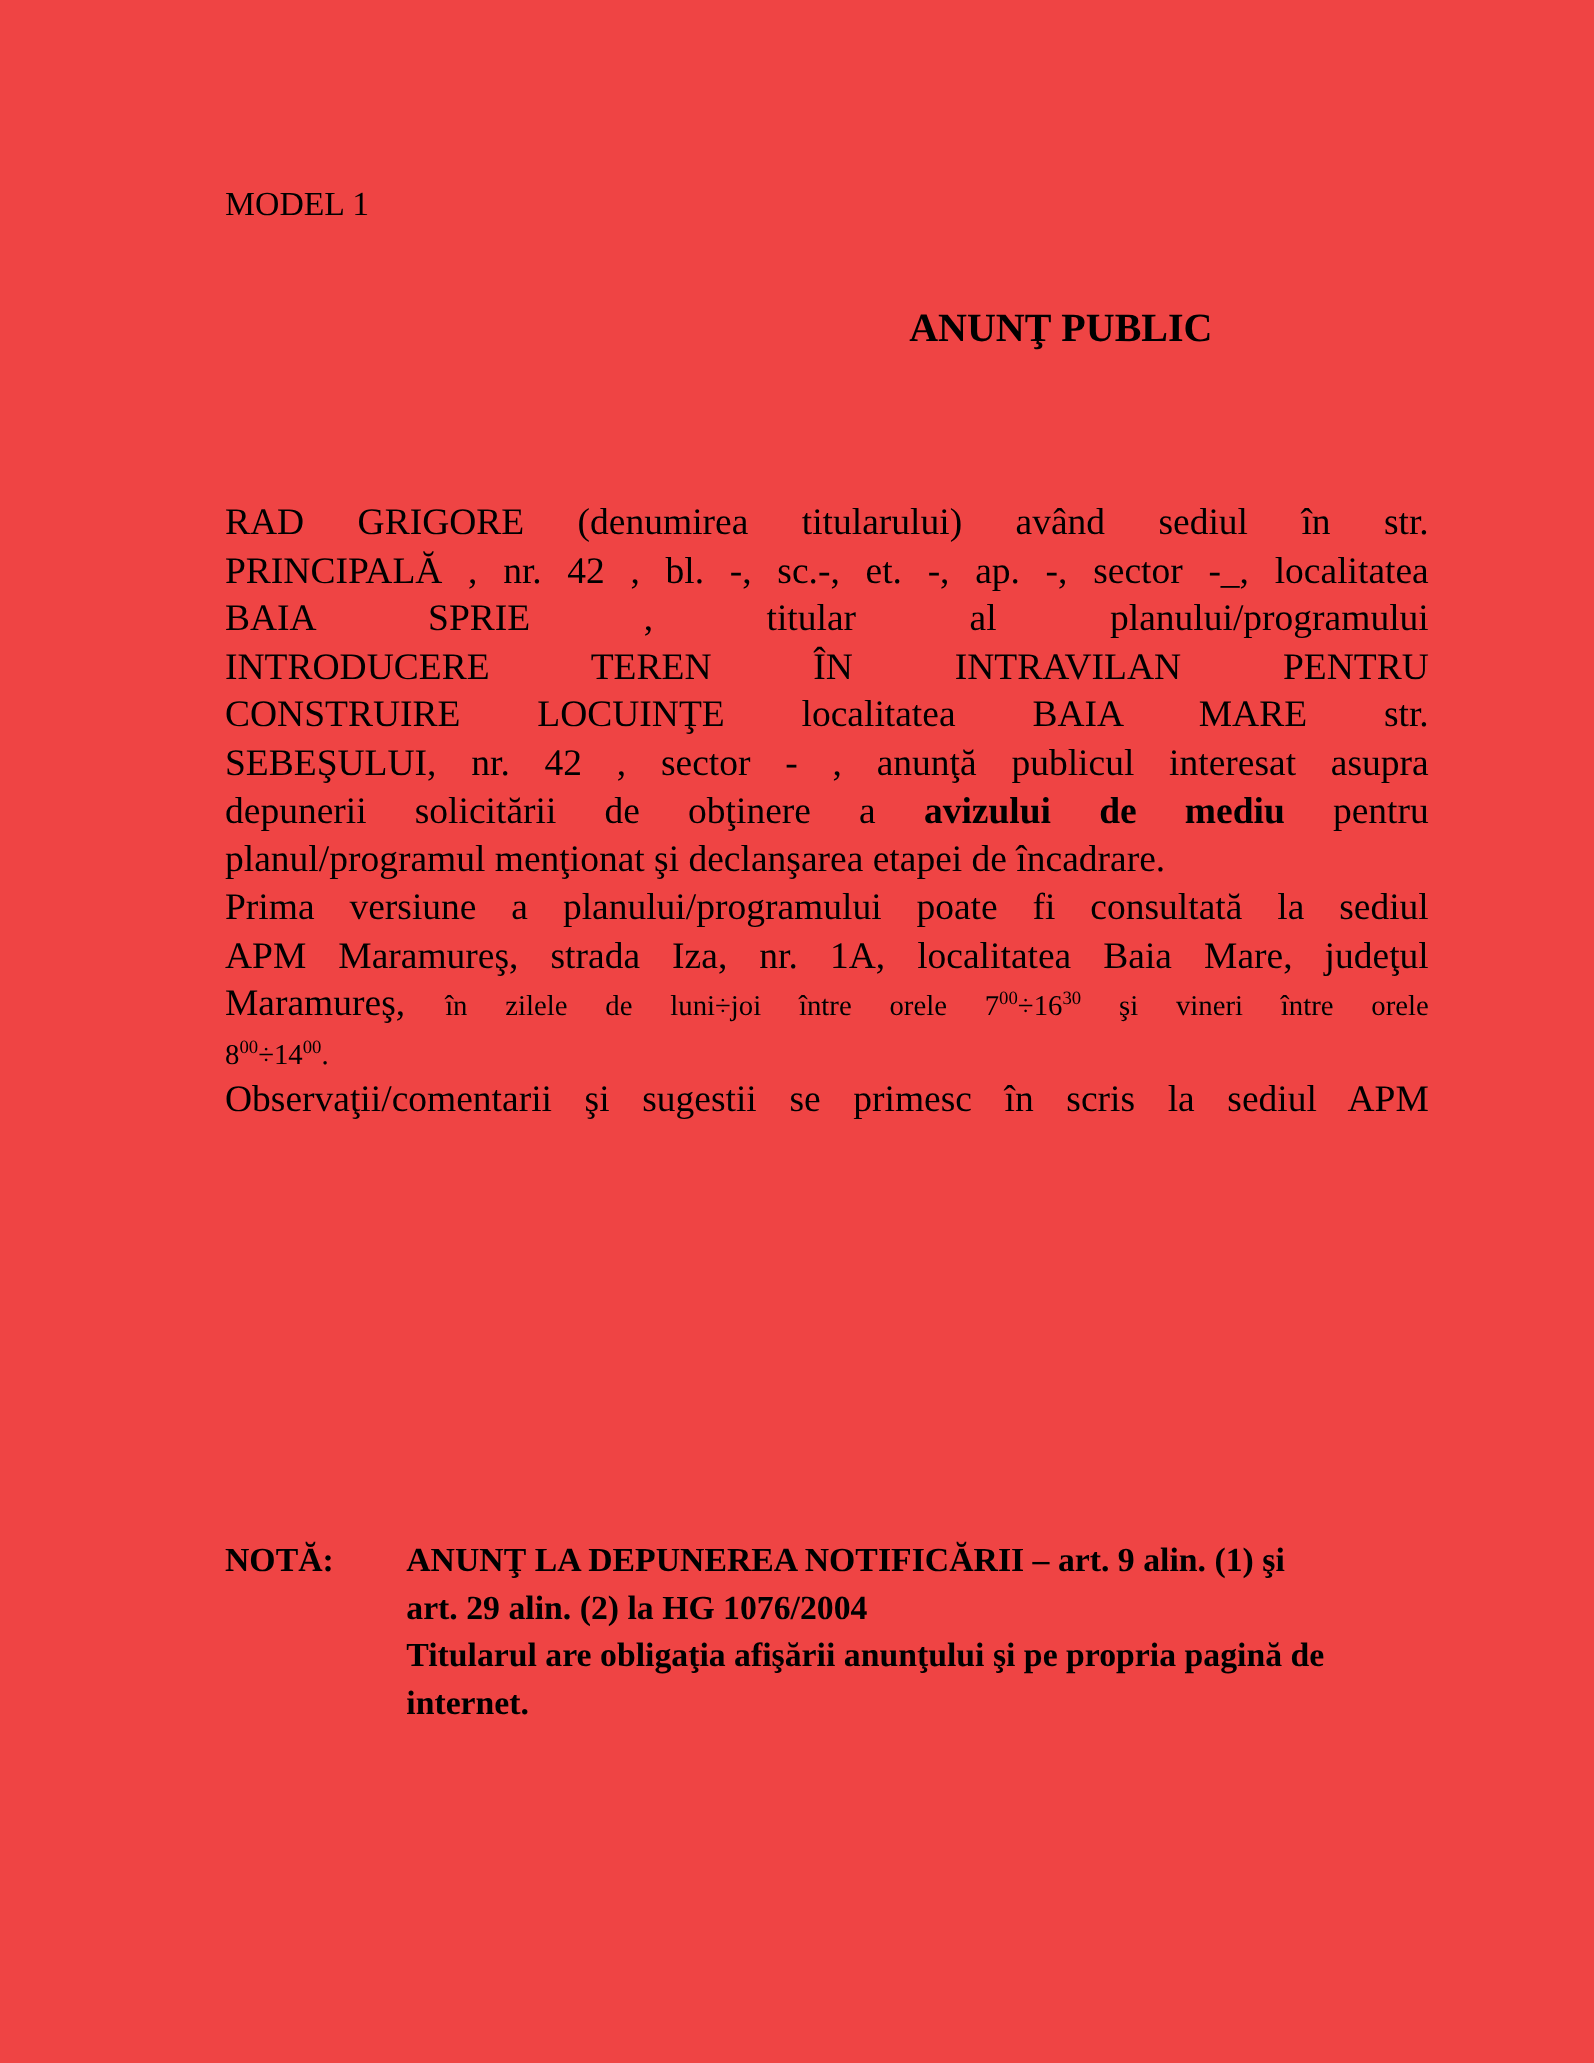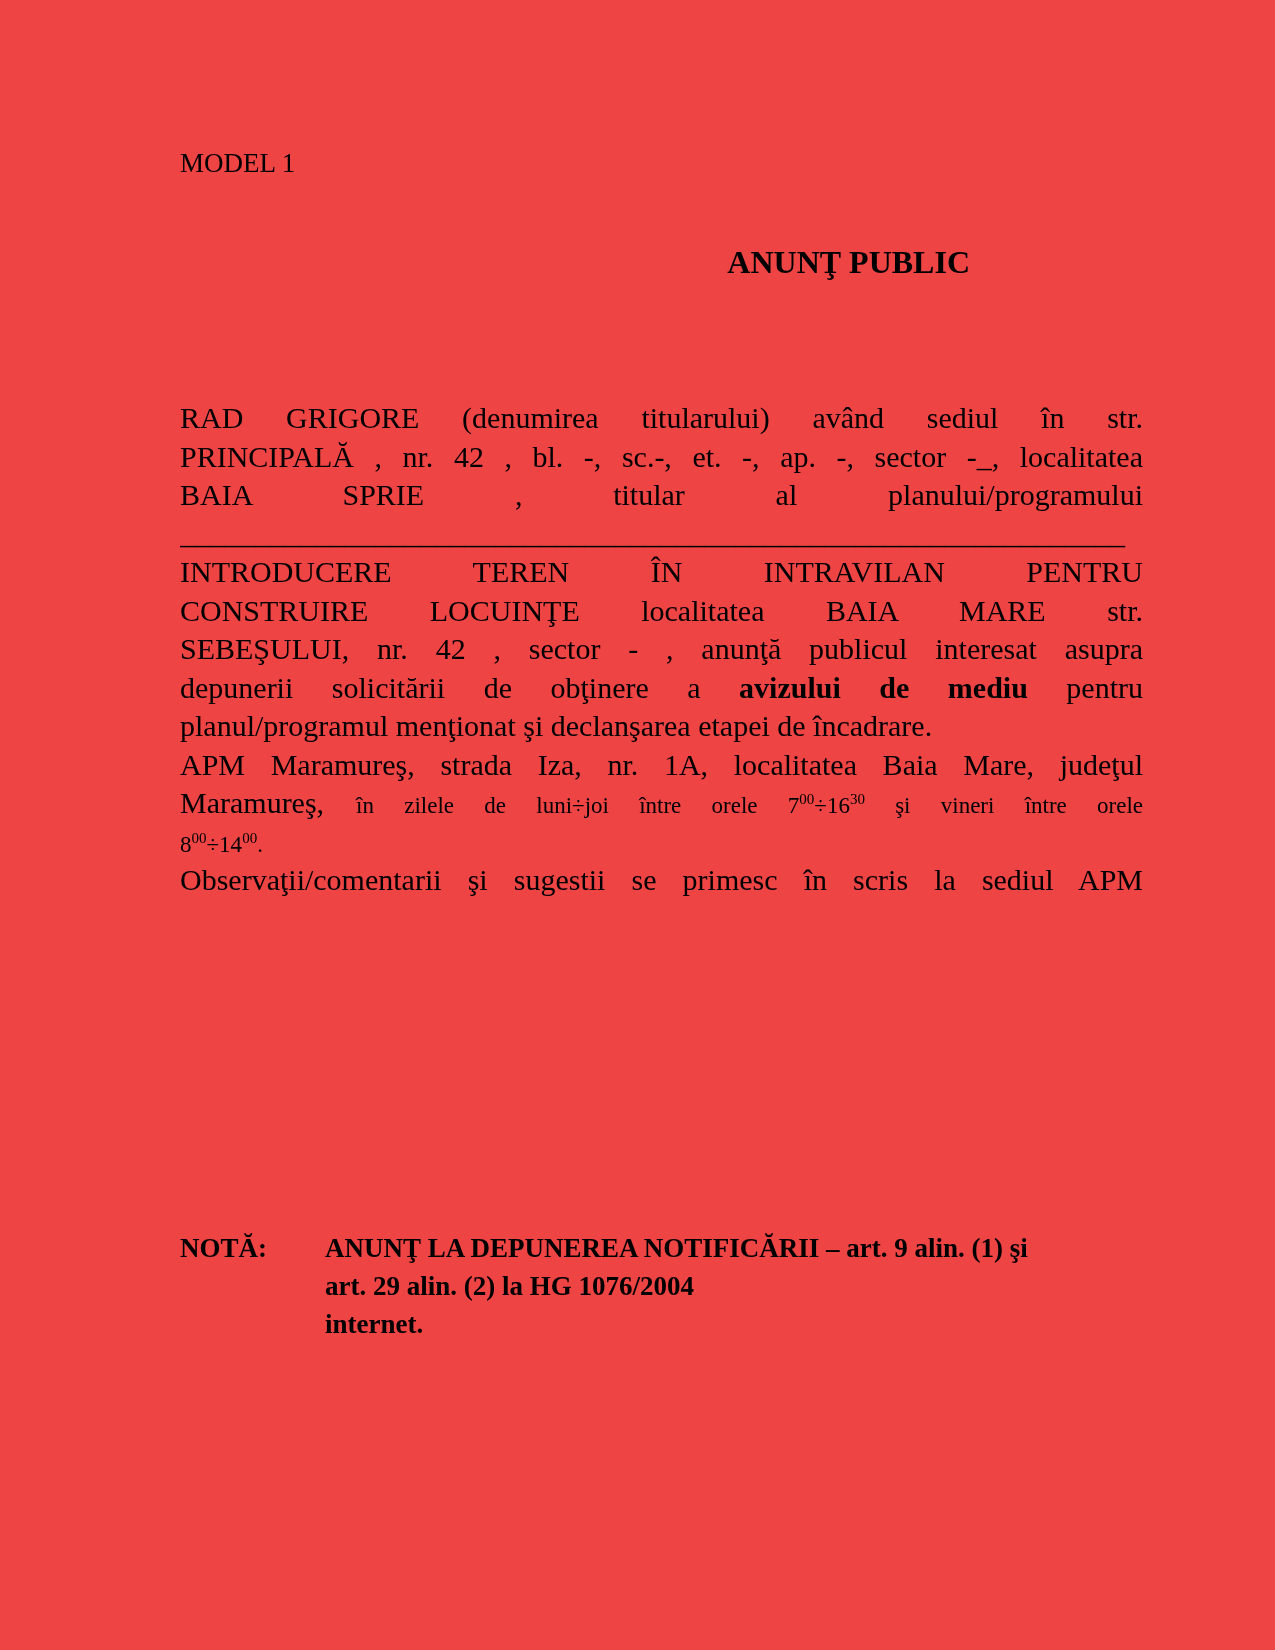--- a/index.html
+++ b/index.html
@@ -101,34 +101,35 @@
   <div class="model-label">MODEL 1</div>
 
   <div class="doc-title-wrap">
     <span class="doc-title">ANUNŢ PUBLIC</span>
   </div>
 
   <div class="body-block" id="body-block">
       <div class="line j"><span class="">RAD GRIGORE (denumirea titularului) având sediul în str.</span></div>
       <div class="line j"><span class="">PRINCIPALĂ , nr. 42 , bl. -, sc.-, et. -, ap. -, sector -_, localitatea</span></div>
       <div class="line j"><span class="">BAIA SPRIE , titular al planului/programului</span></div>
-      <div class="line urow"><span class="">_______________________________________________________________</span></div>
       <div class="line j"><span class="">INTRODUCERE TEREN ÎN INTRAVILAN PENTRU</span></div>
       <div class="line j"><span class="">CONSTRUIRE LOCUINŢE localitatea BAIA MARE str.</span></div>
       <div class="line j"><span class="">SEBEŞULUI, nr. 42 , sector - , anunţă publicul interesat asupra</span></div>
       <div class="line j"><span class="">depunerii solicitării de obţinere a </span><span class="b ">avizului de mediu</span><span class=""> pentru</span></div>
       <div class="line"><span class="">planul/programul menţionat şi declanşarea etapei de încadrare.</span></div>
+      <div class="line j"><span class="">Prima versiune a planului/programului poate fi consultată la sediul</span></div>
       <div class="line j"><span class="">APM Maramureş, strada Iza, nr. 1A, localitatea Baia Mare, judeţul</span></div>
       <div class="line j"><span class="">Maramureş, </span><span class="s ">în zilele de luni÷joi între orele 7</span><span class="sup ">00</span><span class="s ">÷16</span><span class="sup ">30</span><span class="s "> şi vineri între orele</span></div>
       <div class="line"><span class="s ">8</span><span class="sup ">00</span><span class="s ">÷14</span><span class="sup ">00</span><span class="s ">.</span></div>
       <div class="line j"><span class="">Observaţii/comentarii şi sugestii se primesc în scris la sediul APM</span></div>
     </div>
 
   <div class="note-block">
     <div class="note-label">NOTĂ:</div>
     <div class="note-text">
       <div class="note-line">ANUNŢ LA DEPUNEREA NOTIFICĂRII – art. 9 alin. (1) şi</div>
       <div class="note-line">art. 29 alin. (2) la HG 1076/2004</div>
+      <div class="note-line">Titularul are obligaţia afişării anunţului şi pe propria pagină de</div>
       <div class="note-line">internet.</div>
     </div>
   </div>
 
 </div>
 
 </body></html>

